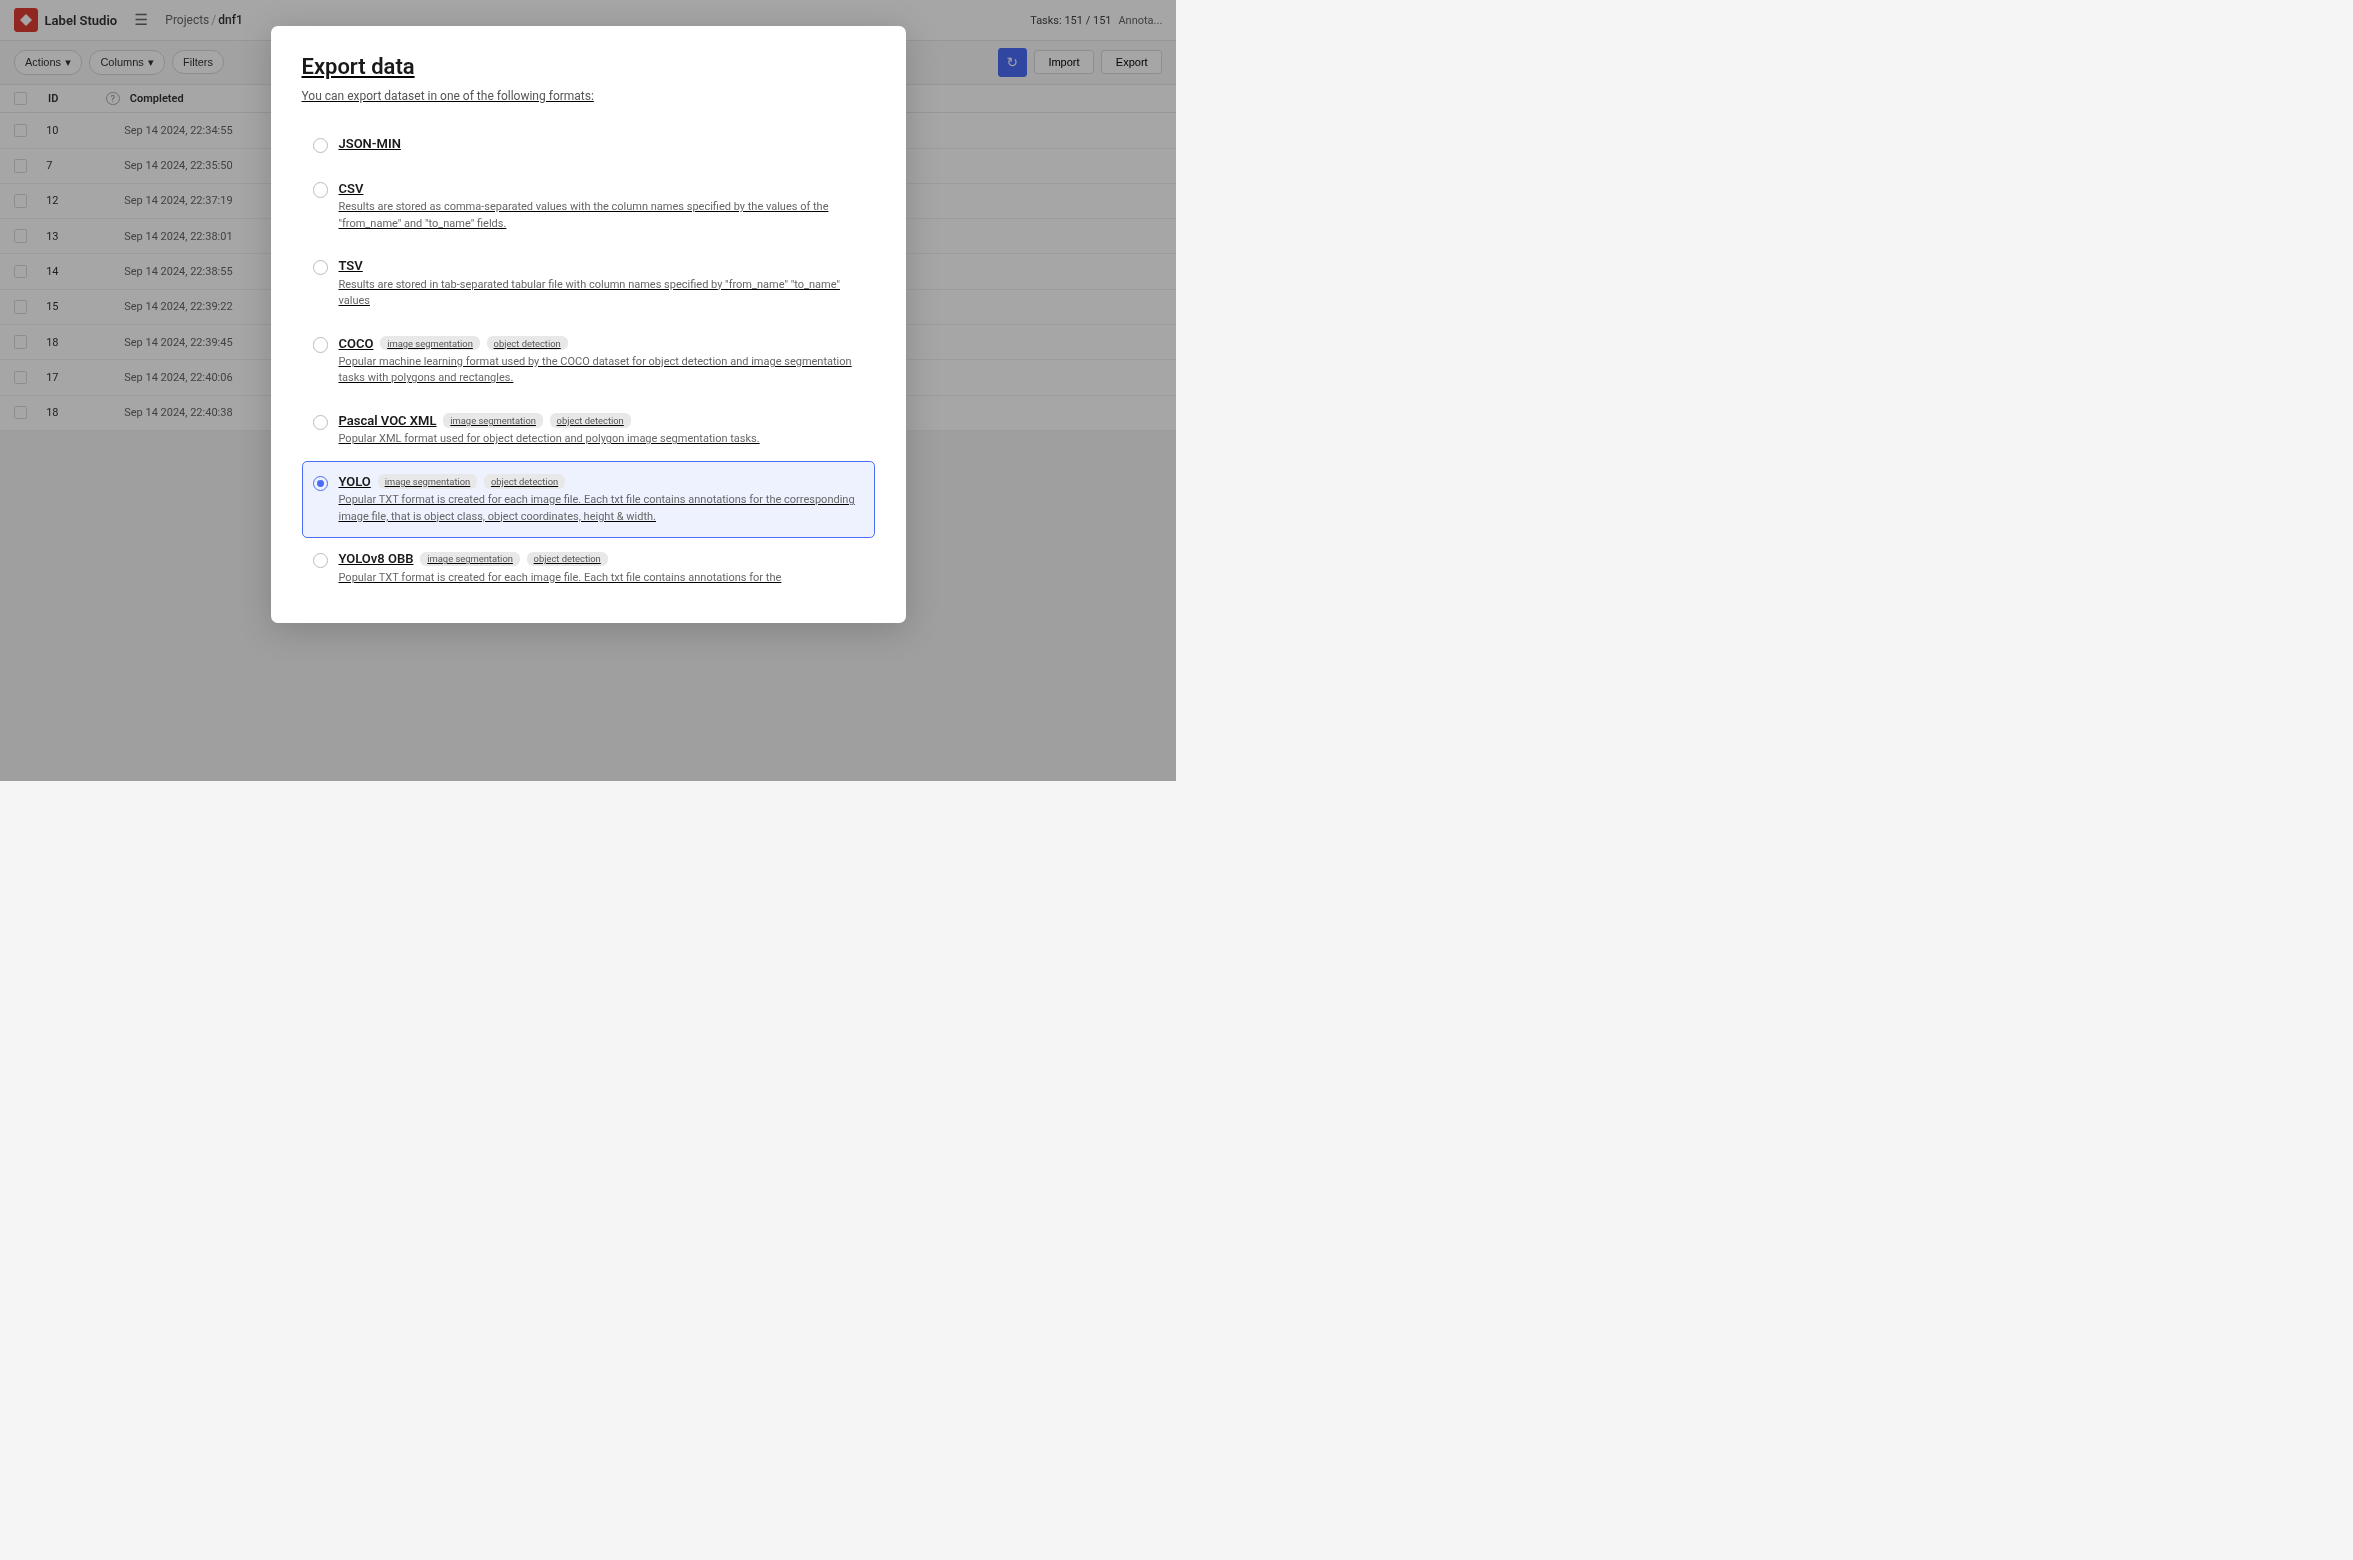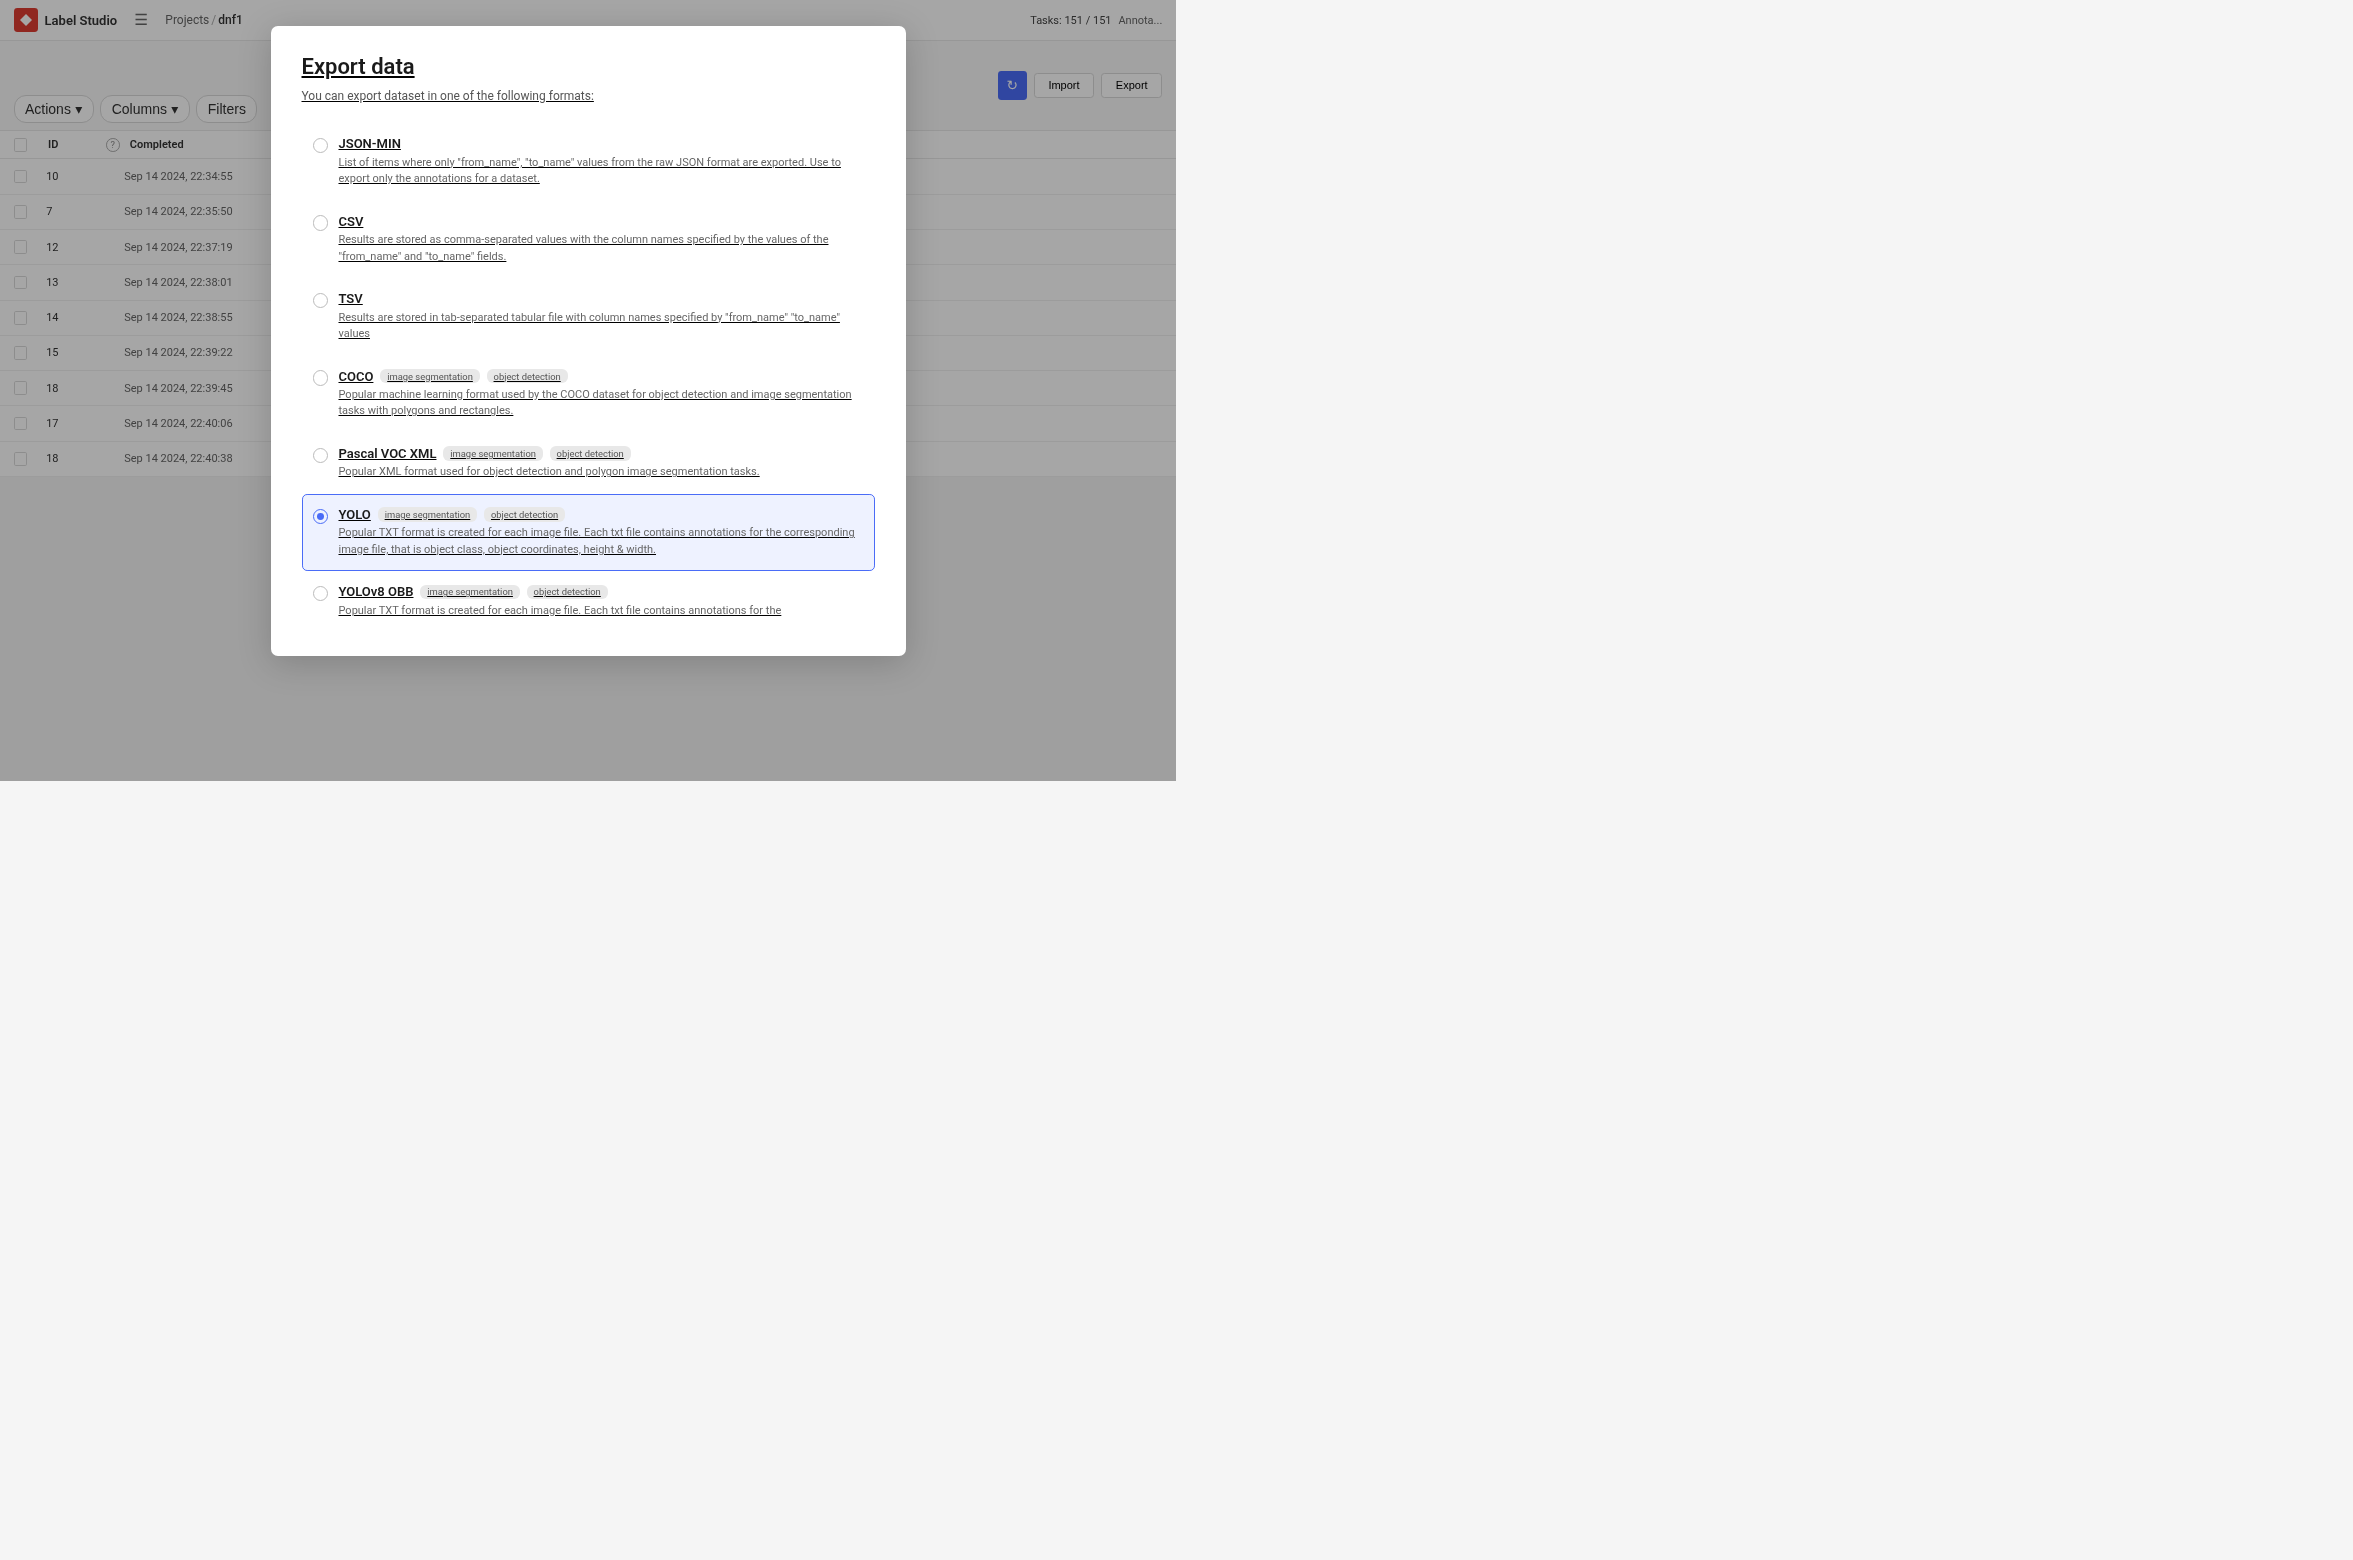--- a/index.html
+++ b/index.html
@@ -71,26 +71,25 @@
       padding: 6.9px 13.7px;
       background: #f9f9f9;
       border-bottom: 0.9px solid #e8e8e8;
     }
     .btn {
       display: flex;
       align-items: center;
       gap: 4.3px;
       padding: 5.1px 10.3px;
       border-radius: 12px;
-      font-size: 14px;
+      font-size: 11px;
       cursor: pointer;
       border: 0.9px solid #d9d9d9;
       background: #fff;
       color: #333;
-      margin-top: 47px;
     }
 
     
     .table-area {
       background: #fff;
       height: calc(100% - 86px);
       overflow: hidden;
     }
     .table-header {
       display: flex;
@@ -403,21 +402,20 @@
     <div class="modal-subtitle">You can export dataset in one of the following formats:</div>
 
     <div class="format-list" id="format-list">
         <div class="format-item">
     <div class="radio-btn "></div>
     <div class="format-content">
       <div class="format-name-row">
         <span class="format-name">JSON-MIN</span>
 
       </div>
-      <div class="format-desc">List of items where only "from_name", "to_name" values from the raw JSON format are exported. Use to export only the annotations for a dataset.</div>
     </div>
   </div>
         <div class="format-item">
     <div class="radio-btn "></div>
     <div class="format-content">
       <div class="format-name-row">
         <span class="format-name">CSV</span>
 
       </div>
       <div class="format-desc">Results are stored as comma-separated values with the column names specified by the values of the "from_name" and "to_name" fields.</div>

